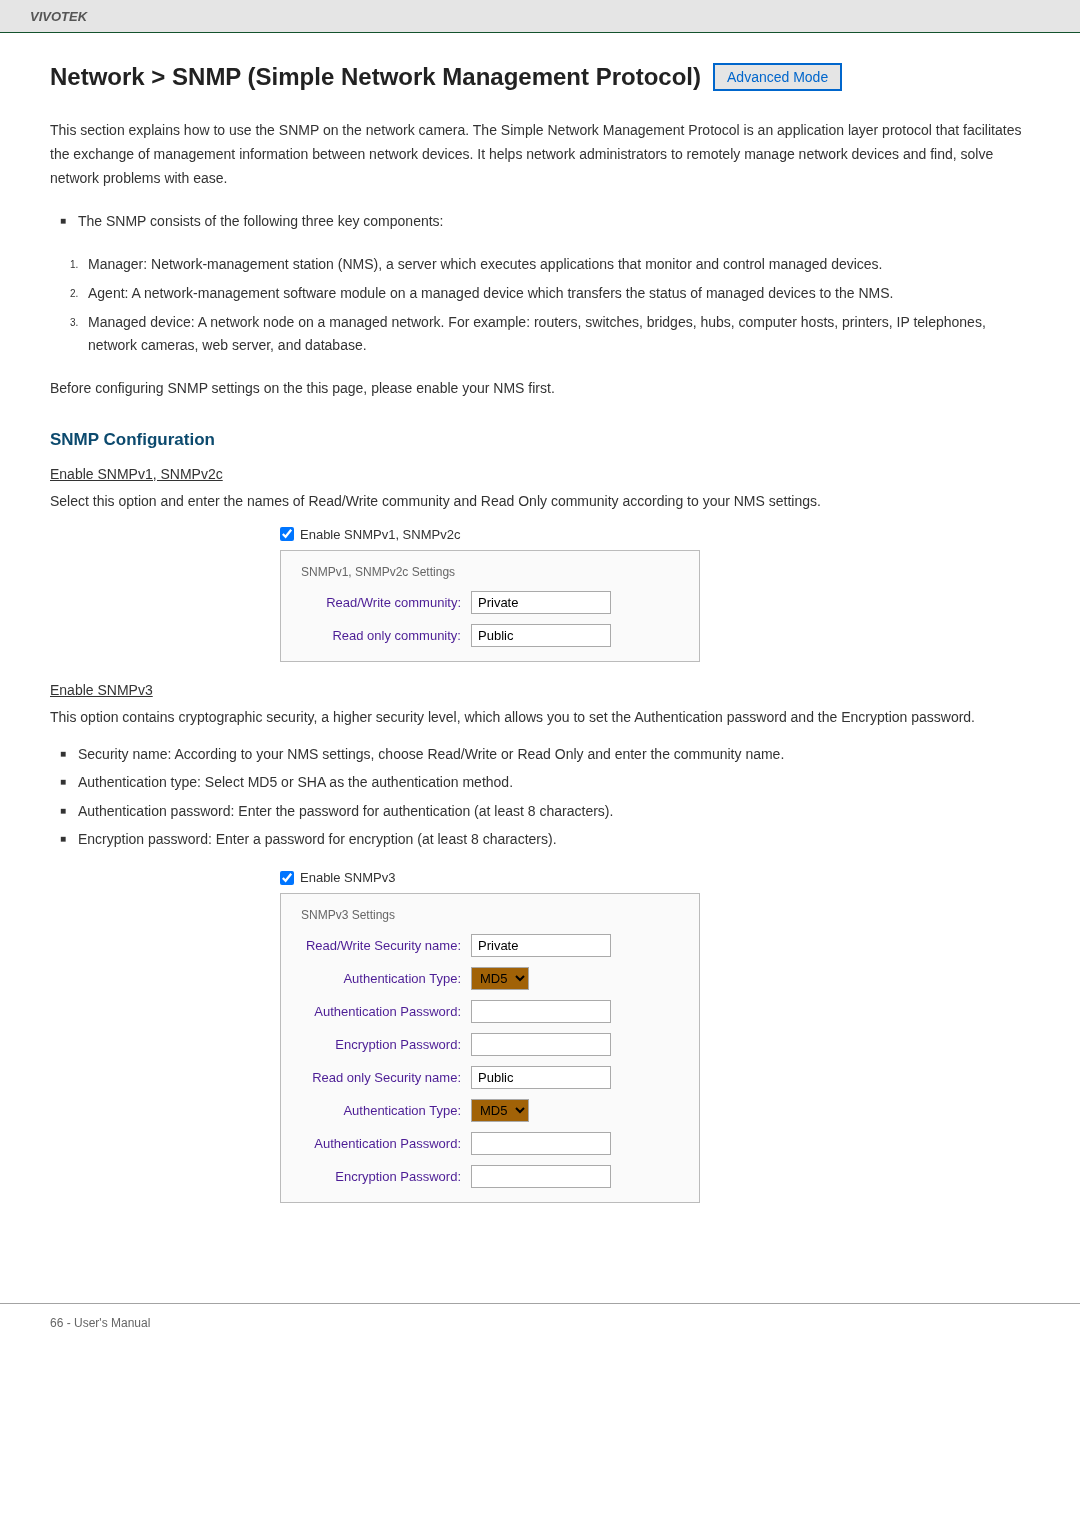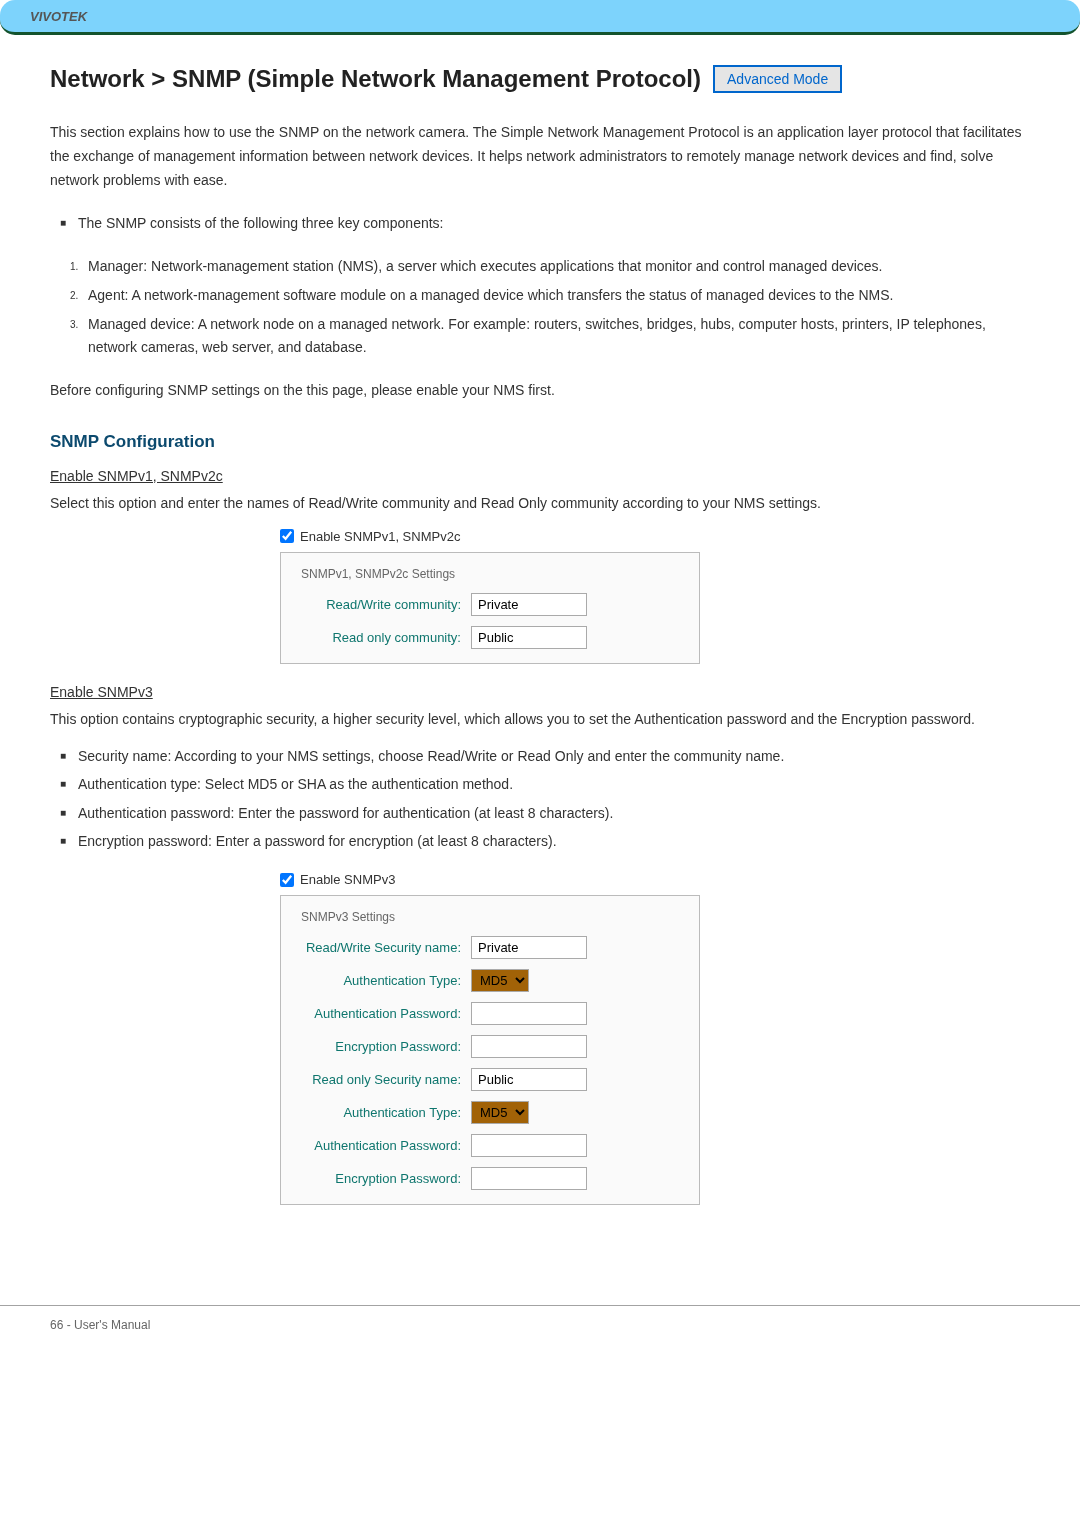--- a/index.html
+++ b/index.html
@@ -5,24 +5,23 @@
     * { box-sizing: border-box; margin: 0; padding: 0; }
     body {
       font-family: Arial, sans-serif;
       font-size: 14px;
       color: #333;
       background: #fff;
       width: 1080px;
       min-height: 1527px;
     }
     .top-bar {
-      background: #7dd3fc;
-      border-bottom: 3px solid #14532d;
+      background: #e5e5e5;
+      border-bottom: 1px solid #14532d;
       padding: 8px 30px;
-      border-radius: 15px;
     }
     .top-bar .brand {
       font-style: italic;
       font-weight: bold;
       font-size: 13px;
       color: #555;
     }
     .content {
       padding: 30px 50px 50px 50px;
     }
@@ -131,29 +130,29 @@
       display: flex;
       align-items: center;
       margin-bottom: 10px;
       gap: 10px;
     }
     .settings-row:last-child {
       margin-bottom: 0;
     }
     .settings-label {
       font-size: 13px;
-      color: #0f766e;
+      color: #4c1d95;
       min-width: 160px;
       text-align: right;
     }
     .settings-input {
       border: 1px solid #aaa;
       padding: 3px 6px;
       font-size: 13px;
-      width: 116px;
+      width: 140px;
       background: #fff;
     }
     .settings-select {
       border: 1px solid #aaa;
       padding: 2px 4px;
       font-size: 13px;
       background: #a16207;
     }
     .snmpv3-block {
       margin: 14px 0 20px 230px;

